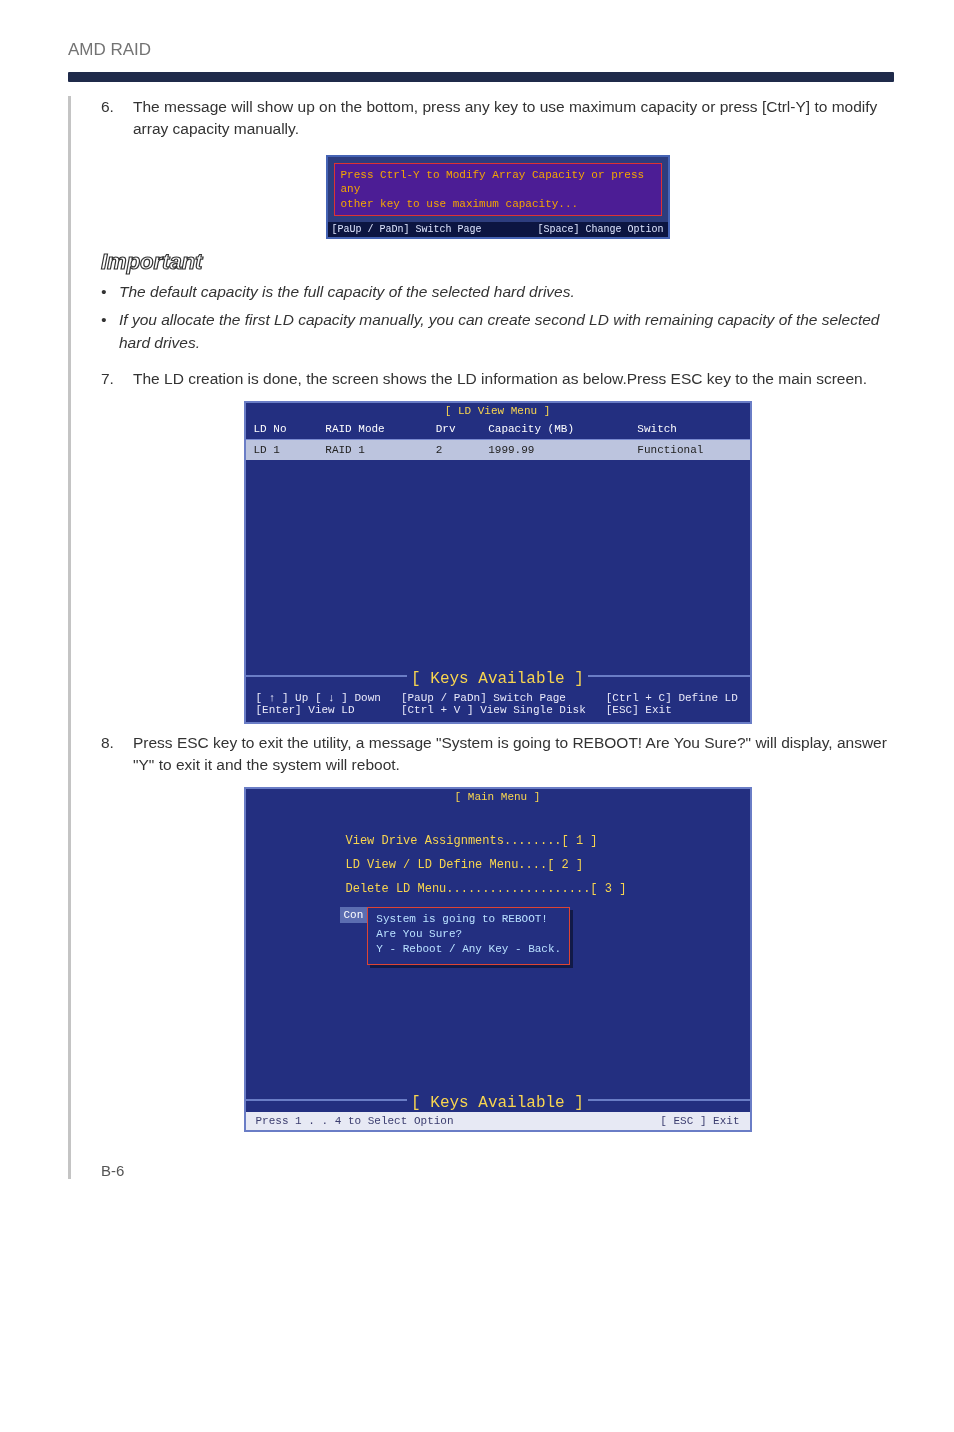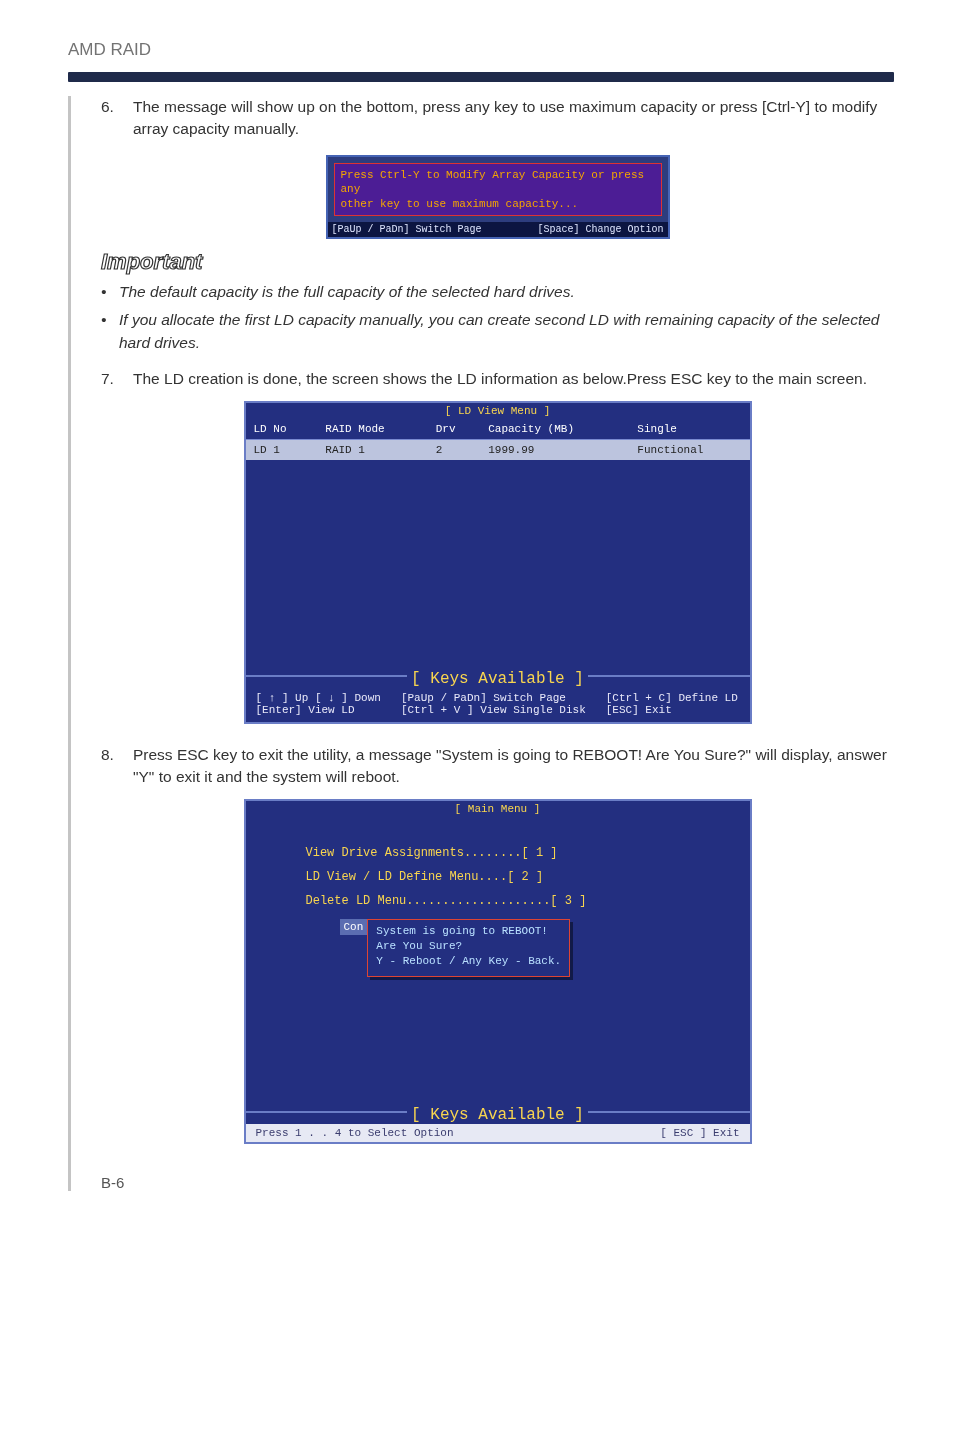--- a/index.html
+++ b/index.html
@@ -93,21 +93,21 @@
     content:"•";
     position:absolute;
     left:0;
   }
   .bios-panel {
     background:#232f80;
     color:#fff;
     font-family:"Courier New",monospace;
     font-size:12px;
     border:2px solid #6a7dc6;
-    margin:8px auto 20px auto;
+    margin:8px auto 8px auto;
     box-sizing:border-box;
   }
   .bios-ldview { width: 508px;}
   .bios-title {
     text-align:center;
     color:#f8d54f;
     padding:2px 0;
     font-size:11px;
   }
   .ld-table {
@@ -157,21 +157,21 @@
   }
   .keys-content .col{ flex:0 0 auto;}
   .bios-main { width: 508px;}
   .main-body{
     min-height:250px;
     padding:24px 0 20px 0;
   }
   .main-items{
     color:#f8d54f;
     font-size:12px;
-    padding-left:60px;
+    padding-left:100px;
     line-height:2.0;
   }
   .reboot-dlg{
     margin: 6px 0 0 94px;
     display:flex;
     align-items:flex-start;
   }
   .reboot-dlg .lbl{
     background:#5b6db1;
     color:#fff;
@@ -242,21 +242,21 @@
 
     <div class="bios-panel bios-ldview">
       <div class="bios-title">[  LD View Menu  ]</div>
       <table class="ld-table">
         <tbody>
             <tr>
           <th>LD No</th>
           <th>RAID Mode</th>
           <th>Drv</th>
           <th>Capacity (MB)</th>
-          <th>Single</th>
+          <th>Switch</th>
         </tr>
         <tr class="ld-data-row">
           <td>LD   1</td>
           <td>RAID 1</td>
           <td>2</td>
           <td>1999.99</td>
           <td>Functional</td>
         </tr>
       </tbody>
         </table>

